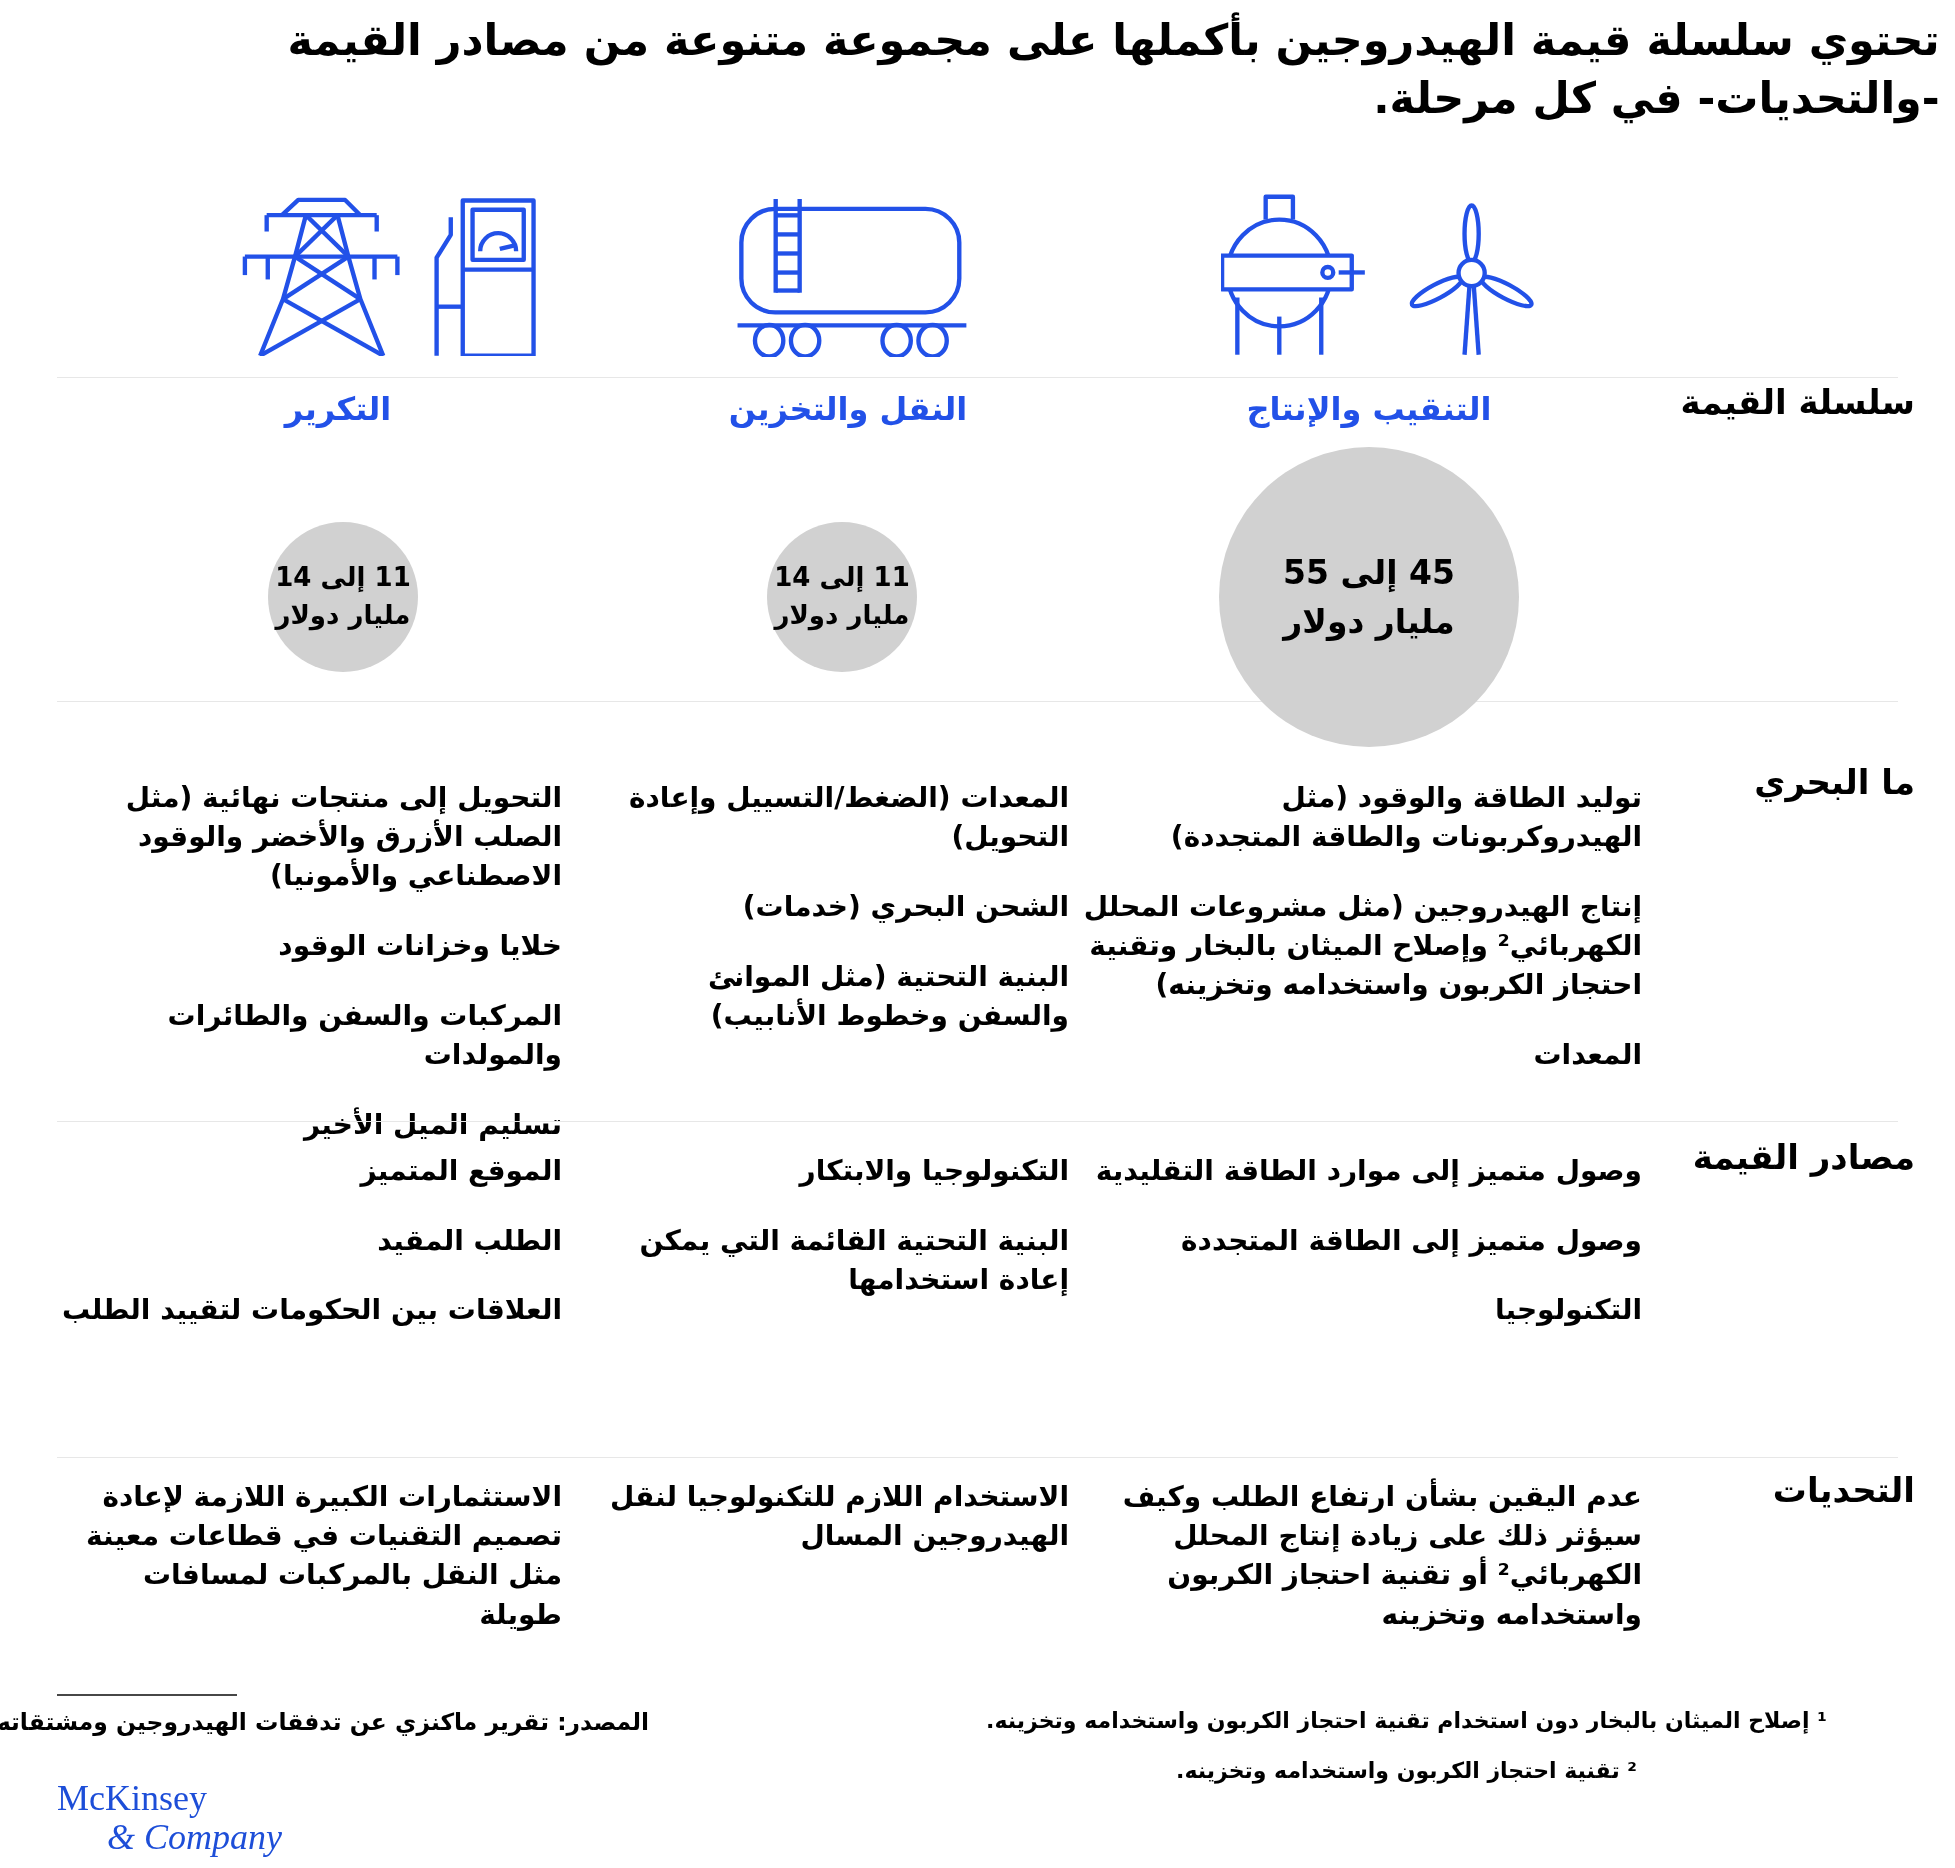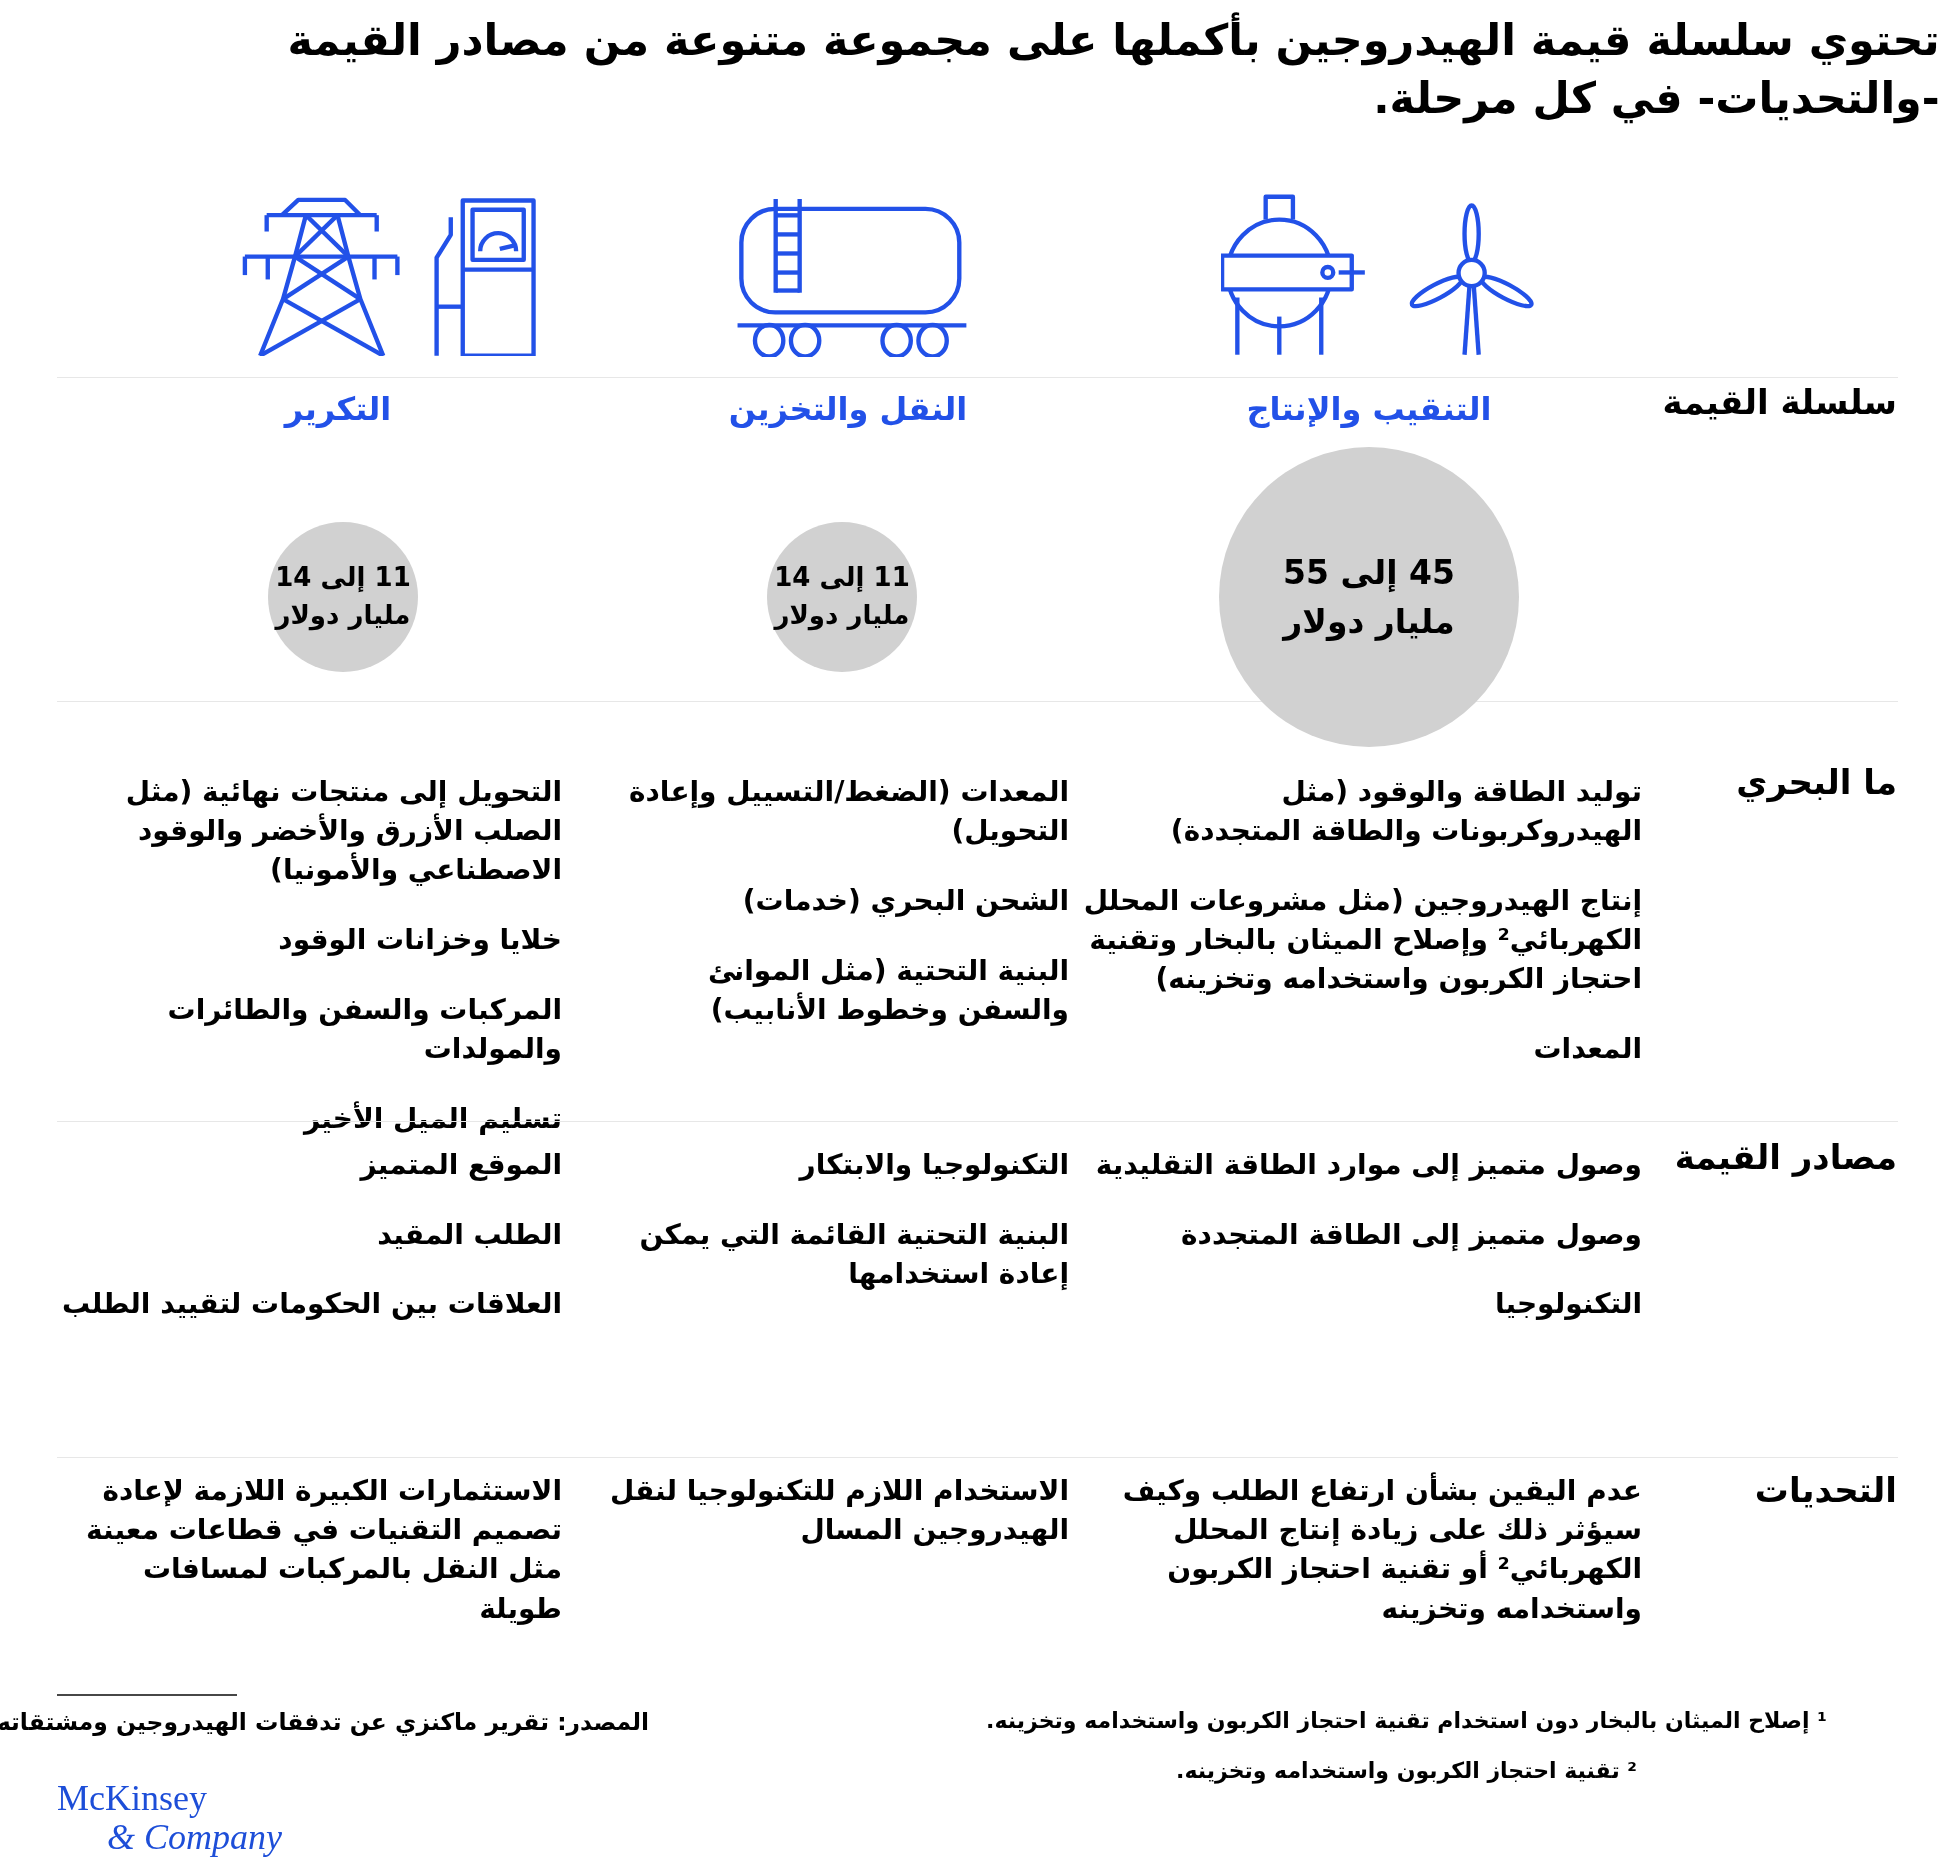--- a/index.html
+++ b/index.html
@@ -12,33 +12,33 @@
     top:12px;right:15.3px;left:82px;
     font-size:43px;font-weight:bold;line-height:1.34;
     direction:rtl;text-align:right;
   }
   .divider{left:57px;right:57px;border-top:1.6px solid #e7e7e7;height:0;z-index:0;}
   .col-label{
     top:390px;width:436px;text-align:center;
     color:#2251e8;font-size:32px;font-weight:bold;direction:rtl;
   }
   .row-label{
-    right:58px;font-size:34px;font-weight:bold;direction:rtl;text-align:left;
+    right:40px;font-size:34px;font-weight:bold;direction:rtl;text-align:left;
   }
   .circle{
     background:#d1d1d1;border-radius:50%;z-index:2;
     display:flex;flex-direction:column;align-items:center;justify-content:center;
     direction:rtl;text-align:center;font-weight:bold;
   }
   .circle-big{left:1219px;top:447px;width:300px;height:300px;font-size:33px;line-height:1.5;}
   .circle-small{top:522px;width:150px;height:150px;font-size:26px;line-height:1.45;}
   .circle-small.transport{left:767px;}
   .circle-small.refining{left:268px;}
   .cell{
-    direction:rtl;text-align:right;font-size:28px;font-weight:bold;line-height:1.4;
+    direction:rtl;text-align:right;font-size:28px;font-weight:bold;line-height:1.4;margin-top:6px;
   }
   .cell p{margin:0 0 30.5px 0;}
   .col-production{left:1069px;width:573px;}
   .col-transport{left:600px;width:469px;}
   .col-refining{left:55px;width:507px;}
   .icon-box svg{display:block;width:100%;height:100%;}
   .stroke{fill:none;stroke:#2251e8;stroke-width:8;stroke-linejoin:round;}
   .stroke-fill{fill:#fff;stroke:#2251e8;stroke-width:8;stroke-linejoin:round;}
   .footer-rule{left:57px;top:1694px;width:180px;border-top:2.7px solid #474747;height:0;}
   .source-note{

